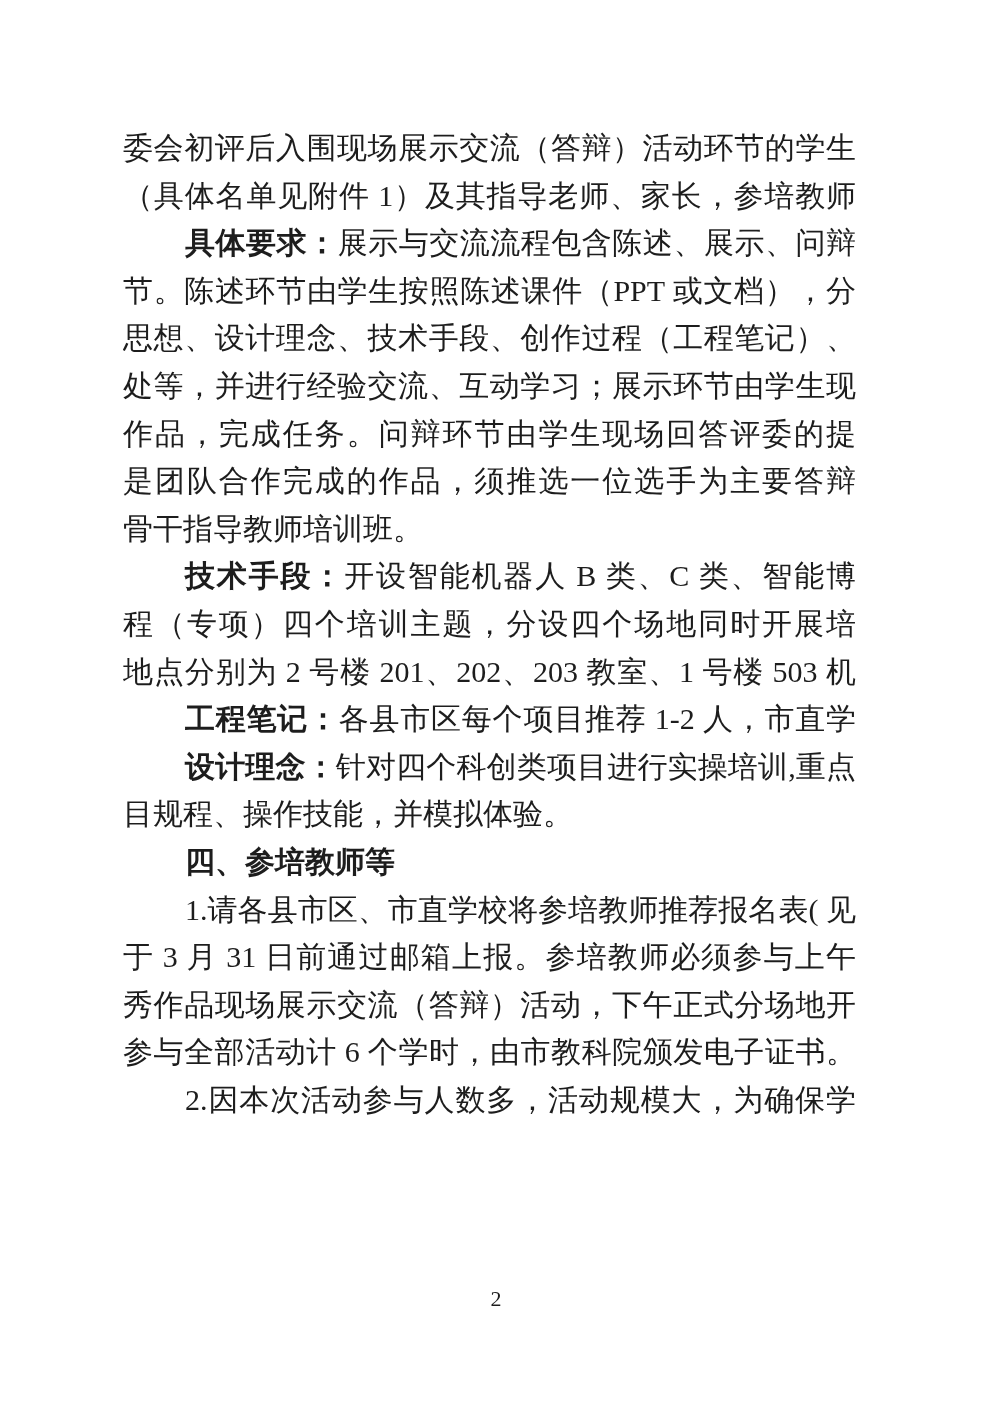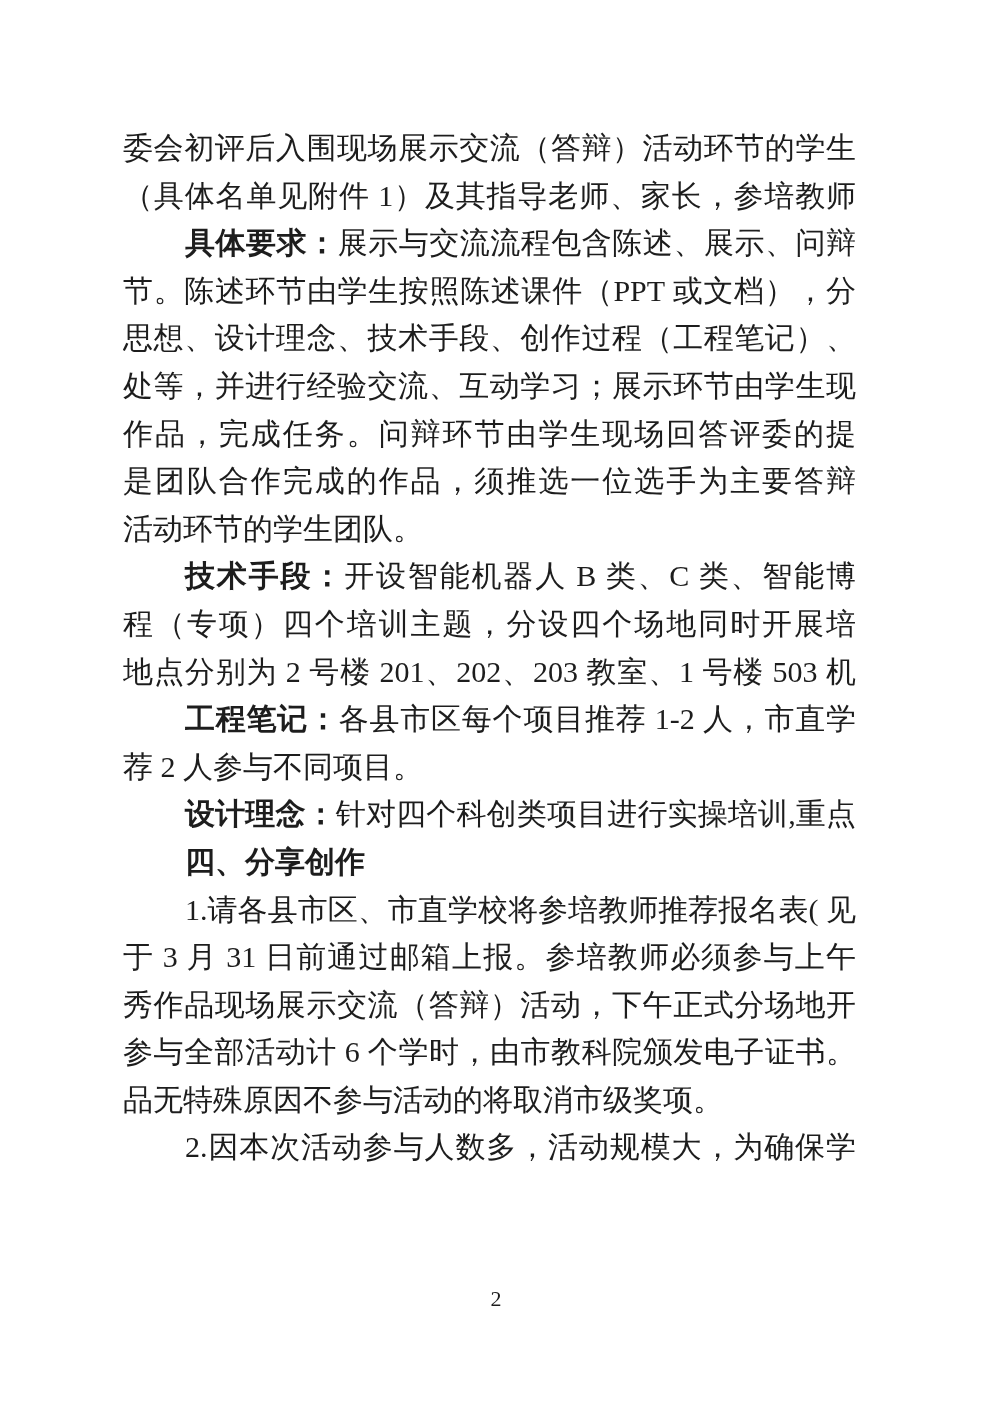--- a/index.html
+++ b/index.html
@@ -66,29 +66,28 @@
 <div class="page">
   <div class="doc">
       <div class="line full"><span class="n">委会初评后入围现场展示交流（答辩）活动环节的学生团队 33 个</span></div>
       <div class="line"><span class="n">（具体名单见附件 1）及其指导老师、家长，参培教师等。</span></div>
       <div class="line indent full"><span class="b">具体要求：</span><span class="n">展示与交流流程包含陈述、展示、问辩三个环</span></div>
       <div class="line full"><span class="n">节。陈述环节由学生按照陈述课件（PPT 或文档），分享创作</span></div>
       <div class="line full"><span class="n">思想、设计理念、技术手段、创作过程（工程笔记）、创新之</span></div>
       <div class="line full"><span class="n">处等，并进行经验交流、互动学习；展示环节由学生现场展示</span></div>
       <div class="line full"><span class="n">作品，完成任务。问辩环节由学生现场回答评委的提问，如果</span></div>
       <div class="line full"><span class="n">是团队合作完成的作品，须推选一位选手为主要答辩手，其他</span></div>
-      <div class="line"><span class="n">活动环节的学生团队。</span></div>
+      <div class="line"><span class="n">骨干指导教师培训班。</span></div>
       <div class="line indent full"><span class="b">技术手段：</span><span class="n">开设智能机器人 B 类、C 类、智能博物、创意编</span></div>
       <div class="line full"><span class="n">程（专项）四个培训主题，分设四个场地同时开展培训，具体</span></div>
       <div class="line"><span class="n">地点分别为 2 号楼 201、202、203 教室、1 号楼 503 机房。</span></div>
       <div class="line indent full"><span class="b">工程笔记：</span><span class="n">各县市区每个项目推荐 1-2 人，市直学校共推</span></div>
-      <div class="line"><span class="n">荐 2 人参与不同项目。</span></div>
       <div class="line indent full"><span class="b">设计理念：</span><span class="n">针对四个科创类项目进行实操培训,重点学习项</span></div>
-      <div class="line indent"><span class="h">四、分享创作</span></div>
+      <div class="line"><span class="n">目规程、操作技能，并模拟体验。</span></div>
+      <div class="line indent"><span class="h">四、参培教师等</span></div>
       <div class="line indent full"><span class="n">1.请各县市区、市直学校将参培教师推荐报名表( 见附件 2 )</span></div>
       <div class="line full"><span class="n">于 3 月 31 日前通过邮箱上报。参培教师必须参与上午的学生优</span></div>
       <div class="line full"><span class="n">秀作品现场展示交流（答辩）活动，下午正式分场地开展培训，</span></div>
       <div class="line full"><span class="n">参与全部活动计 6 个学时，由市教科院颁发电子证书。入围作</span></div>
-      <div class="line"><span class="n">品无特殊原因不参与活动的将取消市级奖项。</span></div>
       <div class="line indent full"><span class="n">2.因本次活动参与人数多，活动规模大，为确保学生安全</span></div>
     </div>
   <div class="pagenum">2</div>
 </div>
 
 </body></html>

